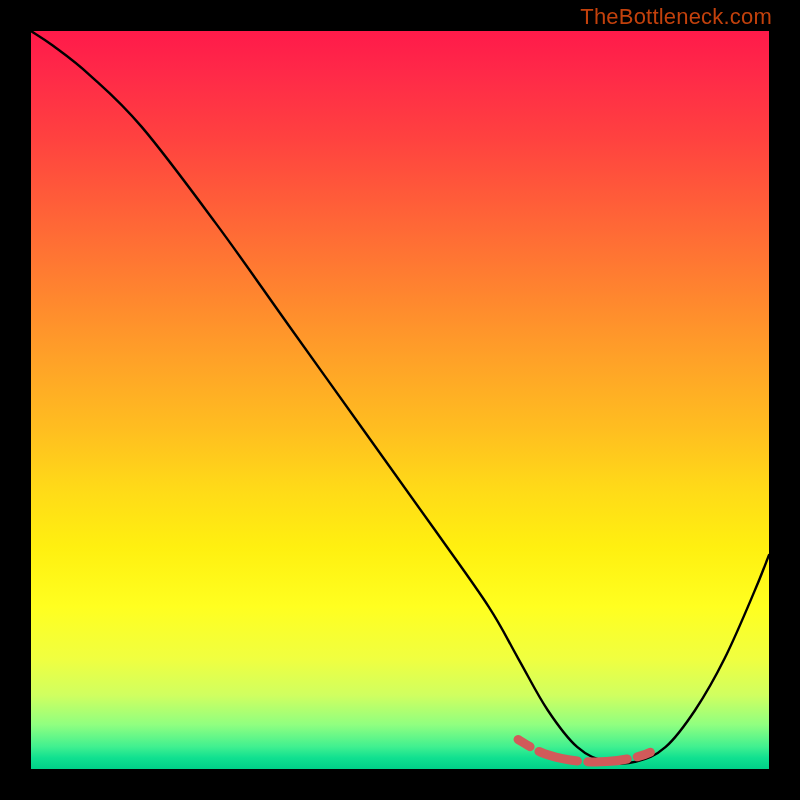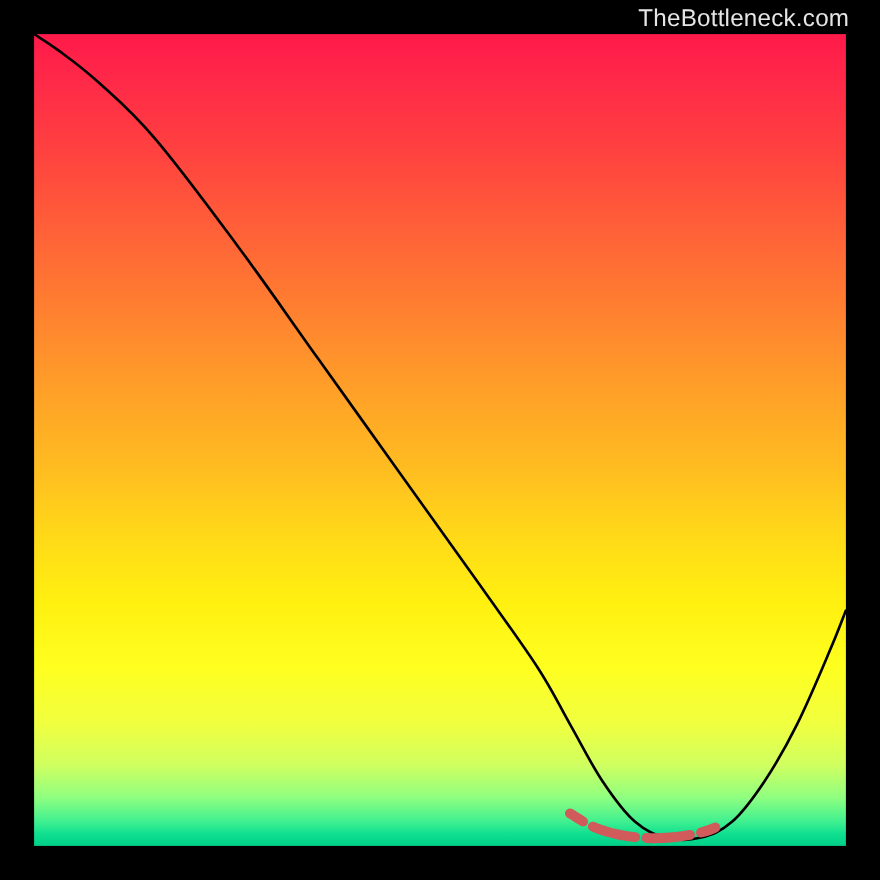--- a/index.html
+++ b/index.html
@@ -8,21 +8,21 @@
     height: 800px;
     background: #000;
     position: relative;
     font-family: Arial, Helvetica, sans-serif;
     overflow: hidden;
   }
   .watermark {
     position: absolute;
     top: 4px;
     right: 28px;
-    color: #e5e5e5;
+    color: #c2410c;
     font-size: 22px;
     font-weight: 500;
     letter-spacing: 0.2px;
     z-index: 10;
   }
   .plot-area {
     position: absolute;
     left: 31px;
     top: 31px;
     width: 738px;

